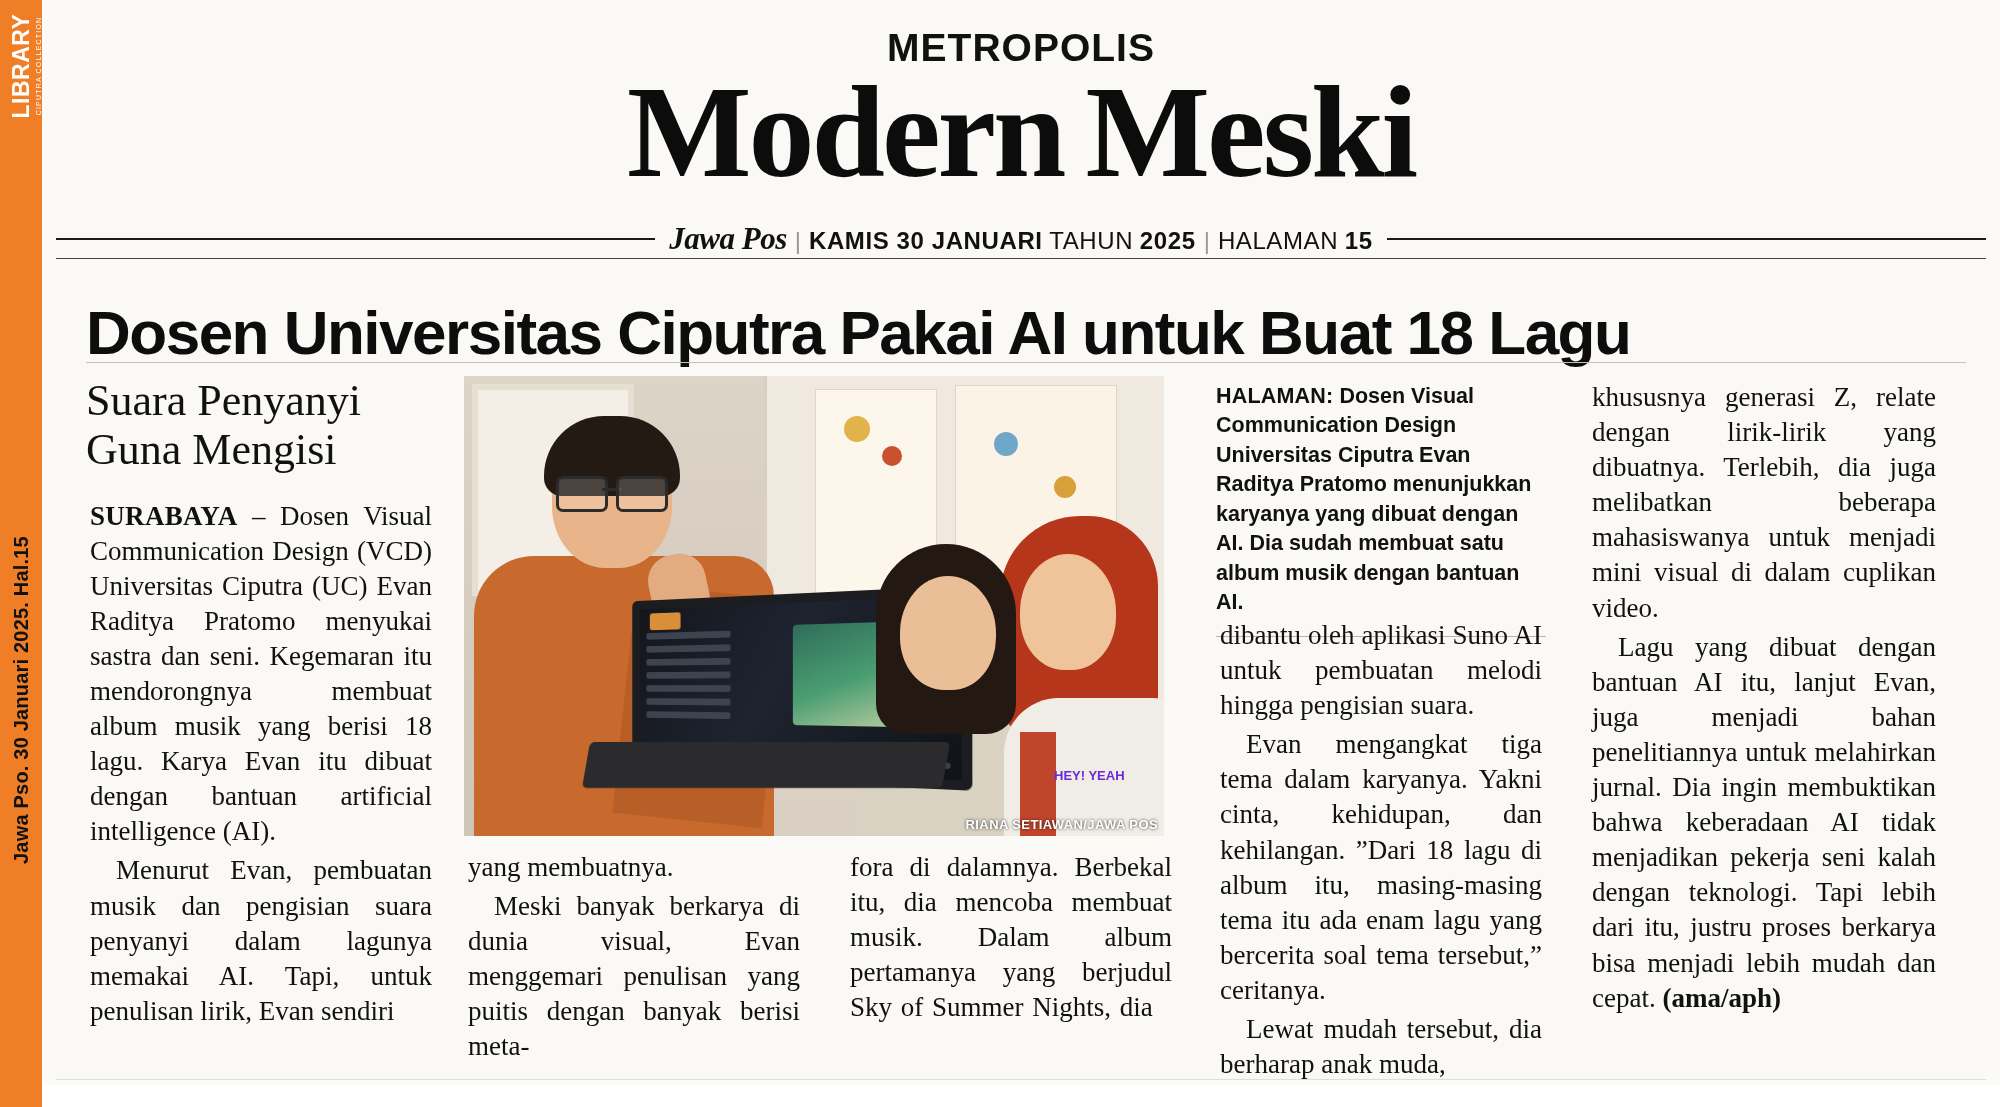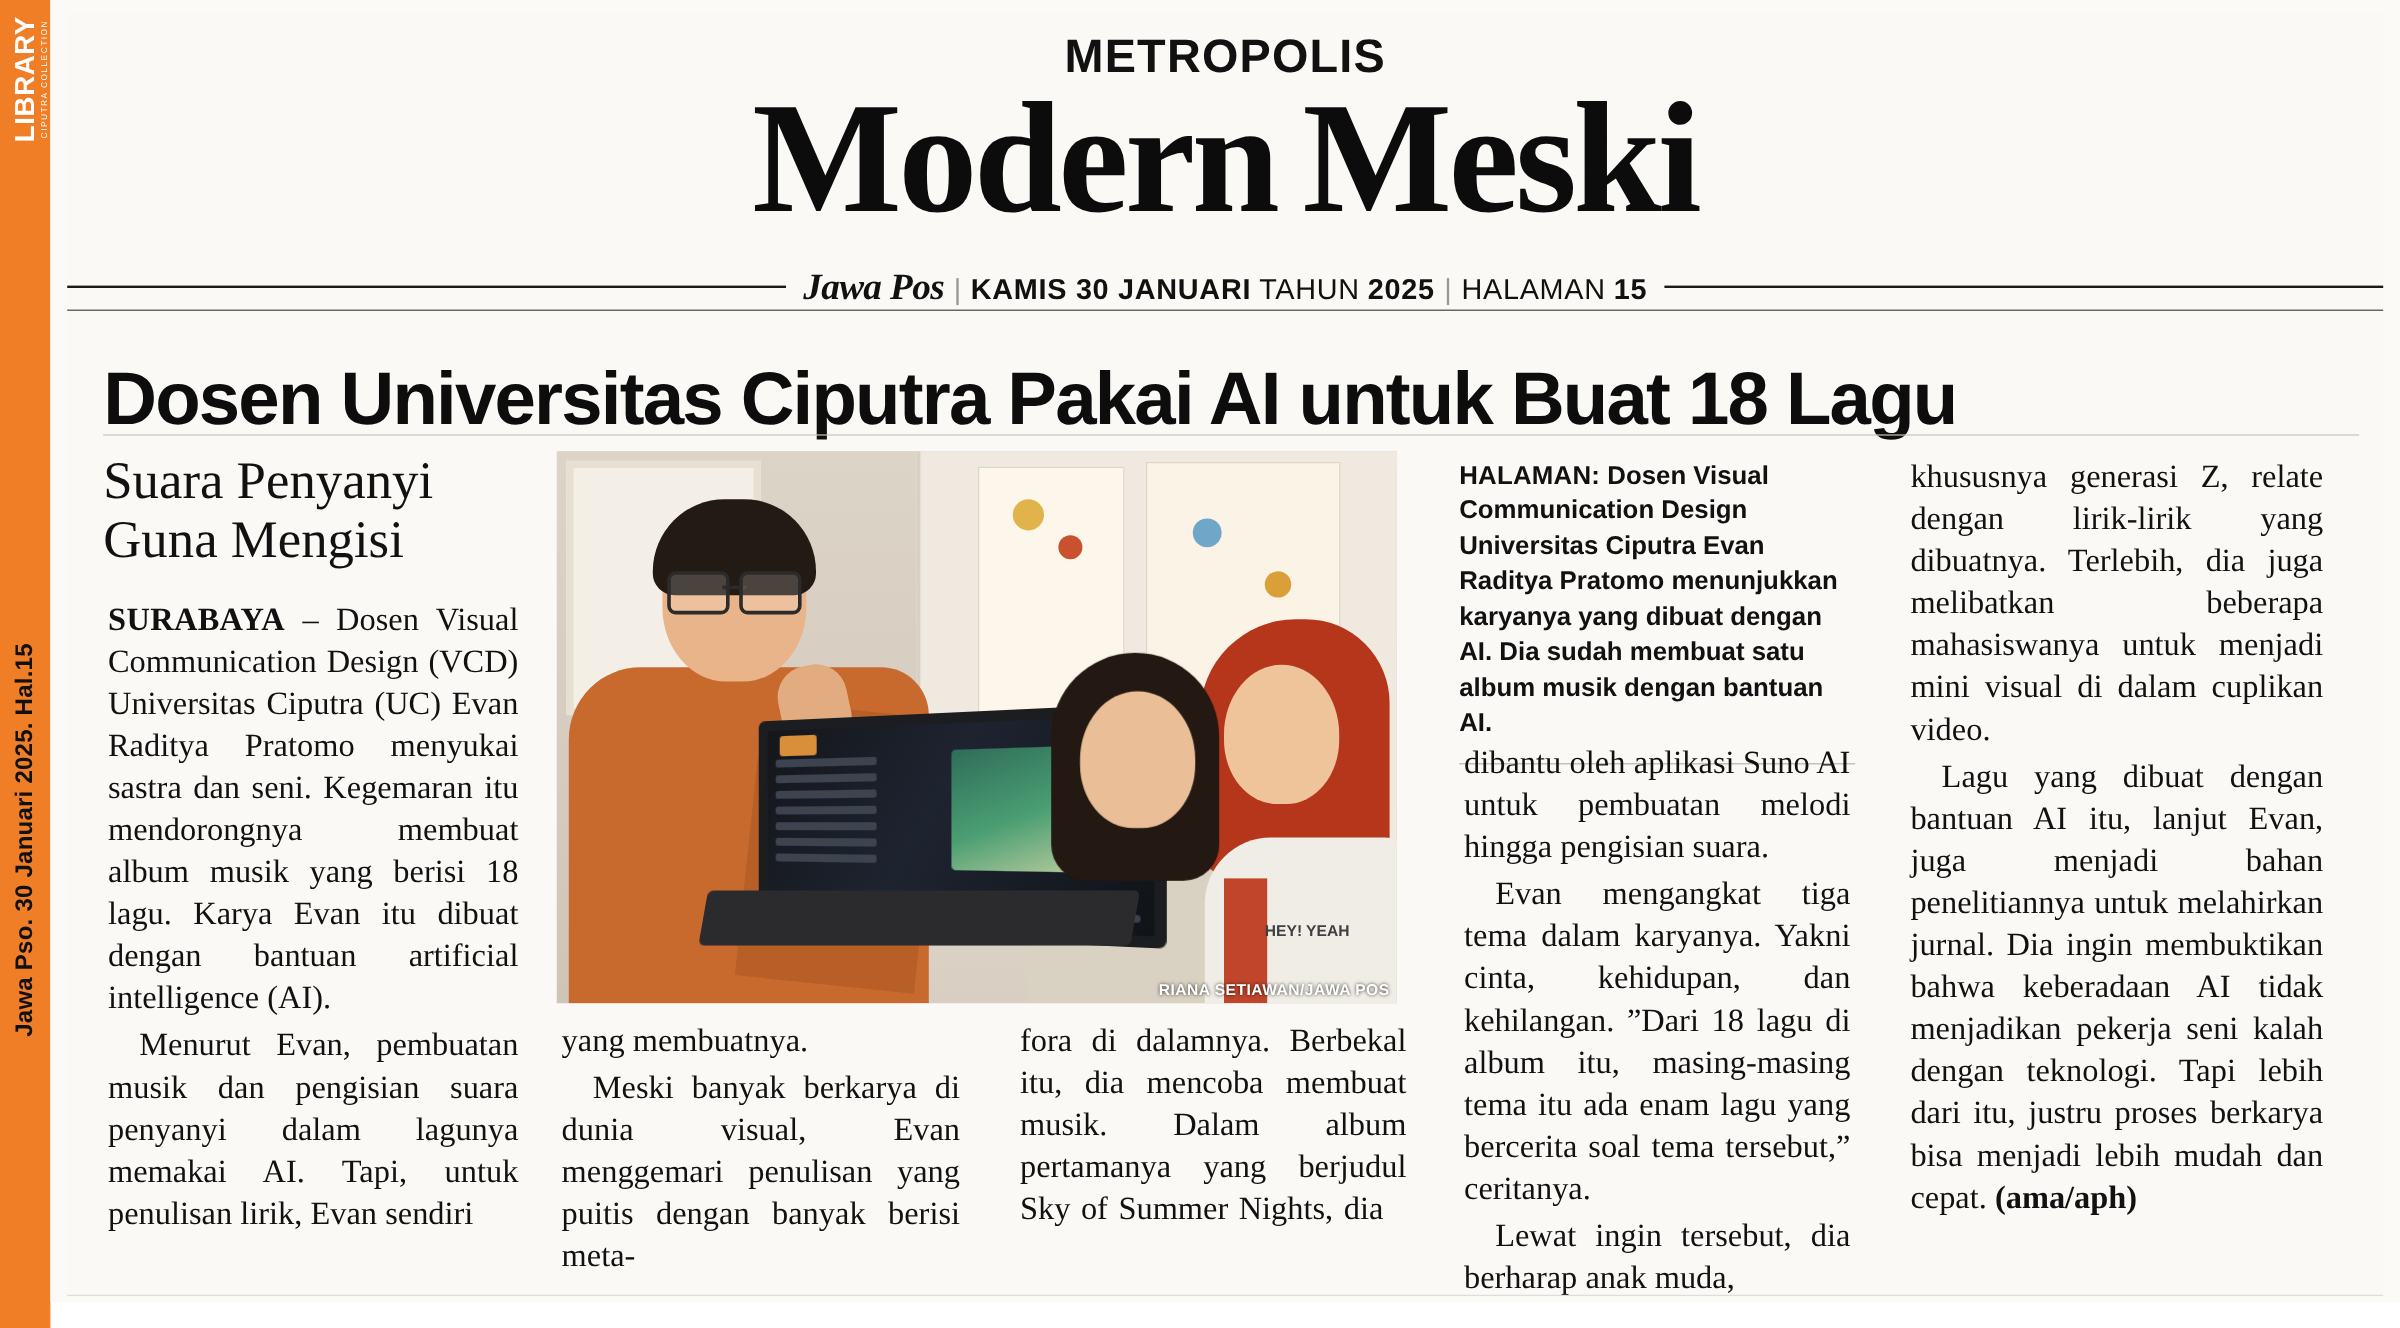--- a/index.html
+++ b/index.html
@@ -455,21 +455,21 @@
   .ph-girl2-face {
     position: absolute; left: 556px; top: 178px; width: 96px; height: 116px;
     background: #EFC49B; border-radius: 50% 50% 46% 46%;
   }
   .ph-girl2-scarf {
     position: absolute; left: 556px; top: 356px; width: 36px; height: 104px;
     background: #C0452B;
   }
   .ph-shirt-text {
     position: absolute; left: 590px; top: 392px; width: 90px; height: 34px;
-    color: #404040; font-family: "Liberation Sans", sans-serif; font-size: 13px;
+    color: #6d28d9; font-family: "Liberation Sans", sans-serif; font-size: 13px;
     font-weight: bold; line-height: 15px;
   }
 </style>
 </head>
 <body>
 
 <div class="page">
 
   <div class="left-band">
     <div class="left-band-logo">
@@ -583,21 +583,21 @@
         <p class="spread">Meski banyak berkarya di dunia visual, Evan menggemari penulisan yang puitis dengan banyak berisi meta-</p>
       </div>
 
       <div class="col" id="col3b">
         <p class="noindent spread">fora di dalamnya. Berbekal itu, dia mencoba membuat musik. Dalam album pertamanya yang berjudul Sky of Summer Nights, dia</p>
       </div>
 
       <div class="col" id="col4a">
         <p class="noindent">dibantu oleh aplikasi Suno AI untuk pembuatan melodi hingga pengisian suara.</p>
         <p>Evan mengangkat tiga tema dalam karyanya. Yakni cinta, kehidupan, dan kehilangan. ”Dari 18 lagu di album itu, masing-masing tema itu ada enam lagu yang bercerita soal tema tersebut,” ceritanya.</p>
-        <p>Lewat ingin tersebut, dia berharap anak muda,</p>
+        <p>Lewat mudah tersebut, dia berharap anak muda,</p>
       </div>
 
       <div class="col" id="col5">
         <p class="noindent">khususnya generasi Z, relate dengan lirik-lirik yang dibuatnya. Terlebih, dia juga melibatkan beberapa mahasiswanya untuk menjadi mini visual di dalam cuplikan video.</p>
         <p><span>Lagu yang dibuat dengan bantuan AI itu, lanjut Evan, juga menjadi bahan penelitiannya untuk melahirkan jurnal. Dia ingin membuktikan bahwa keberadaan AI tidak menjadikan pekerja seni kalah dengan teknologi. Tapi lebih dari itu, justru proses berkarya bisa menjadi lebih mudah dan cepat.</span> <b>(ama/aph)</b></p>
       </div>
 
       <div class="scan-bottom-rule"></div>
     </div>
   </div>

